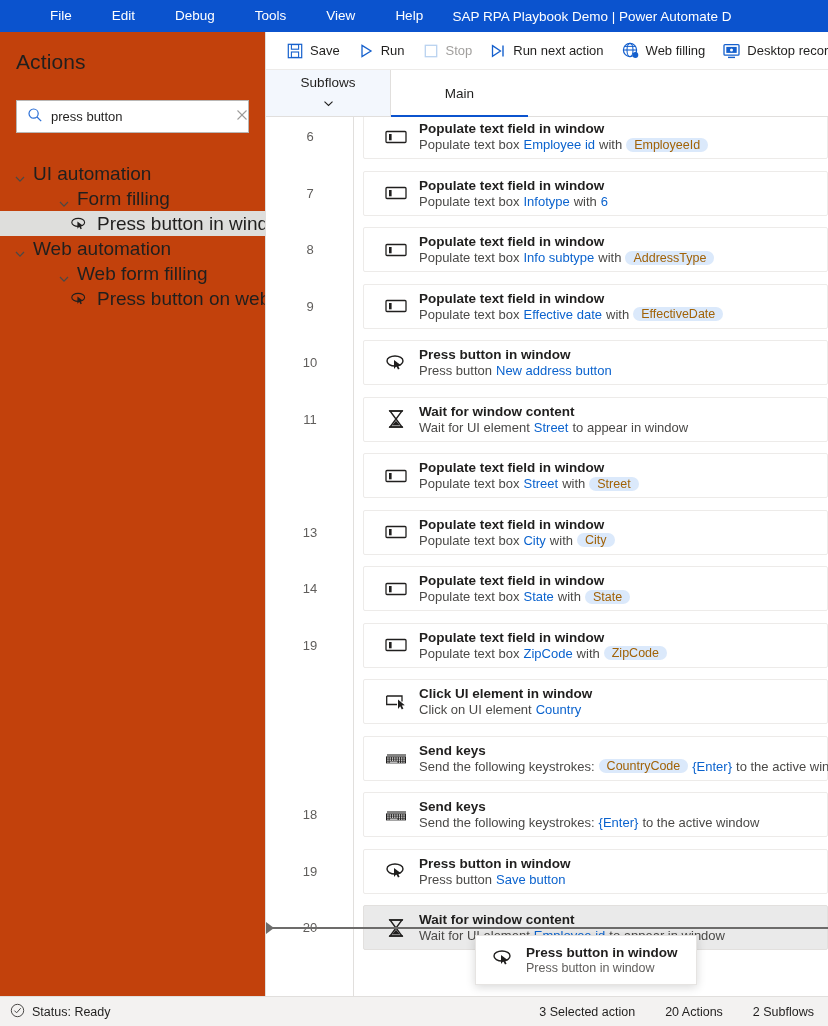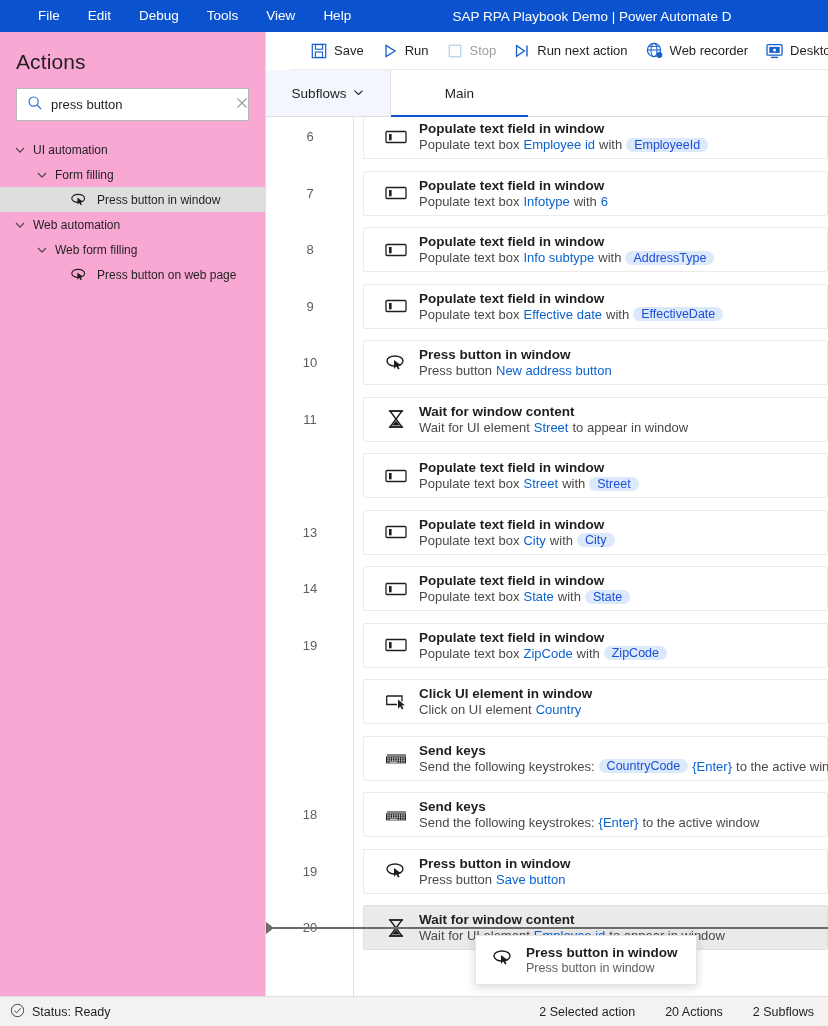--- a/index.html
+++ b/index.html
@@ -9,90 +9,91 @@
     background: #ffffff;
     overflow: hidden;
   }
   #app { position: relative; width: 828px; height: 1026px; display: flex; flex-direction: column; }
 
   
   .menubar {
     height: 32px; background: #0b53ce; display: flex; align-items: center;
     flex: 0 0 32px; position: relative;
   }
-  .menubar .items { display: flex; align-items: center; padding-left: 24px; gap: 0px; }
+  .menubar .items { display: flex; align-items: center; padding-left: 36px; gap: 12px; }
   .menu-item {
     color: #ffffff; font-size: 13.5px; padding: 0 14px; line-height: 32px;
     white-space: nowrap; cursor: default;
   }
   .win-title {
     position: absolute; left: 0; right: 0; top: 0; height: 32px;
     display: flex; align-items: center; justify-content: center;
     color: #ffffff; font-size: 13.5px; white-space: nowrap; pointer-events: none;
     padding-left: 356px;
   }
 
   
   .body { flex: 1 1 auto; display: flex; min-height: 0; }
 
   
   .actions-panel {
-    width: 266px; flex: 0 0 266px; background: #f9a8d4;
+    width: 266px; flex: 0 0 266px; background: #c2410c;
     border-right: 1px solid #e1dfdd; display: flex; flex-direction: column;
     min-height: 0;
+    gap: 12px;
   }
   .actions-title {
     font-size: 21px; color: #201f1e; padding: 18px 0 14px 16px; font-weight: 400;
     letter-spacing: .1px;
   }
   .search-wrap { padding: 0 16px 12px 16px; }
   .searchbox {
     height: 33px; background: #ffffff; border: 1px solid #b9b7b5;
     display: flex; align-items: center; gap: 8px; padding: 0 8px 0 10px;
   }
   .searchbox .mag { flex: 0 0 16px; }
   .search-input {
     flex: 1 1 auto; border: 0; outline: none; font-size: 13px; color: #201f1e;
     font-family: "Liberation Sans", sans-serif; background: transparent;
   }
   .clear-x { flex: 0 0 14px; cursor: pointer; opacity: .6; }
 
   .tree { flex: 1 1 auto; overflow: hidden; padding-top: 4px; }
   .tree-row {
-    display: flex; align-items: center; height: 25px; font-size: 12px;
+    display: flex; align-items: center; height: 25px; font-size: 19px;
     color: #201f1e; cursor: default; white-space: nowrap;
   }
   .tree-row.sel { background: #dededc; }
   .chev { width: 12px; height: 12px; flex: 0 0 12px; margin-right: 7px; }
   .lvl0 { padding-left: 14px; }
-  .lvl1 { padding-left: 36px; }
+  .lvl1 { padding-left: 58px; }
   .lvl2 { padding-left: 70px; }
   .leaf-icon { flex: 0 0 18px; margin-right: 9px; display: flex; align-items: center; }
 
   
   .workspace { flex: 1 1 auto; display: flex; flex-direction: column; min-width: 0; background: #ffffff; }
 
   .toolbar {
     height: 38px; flex: 0 0 38px; display: flex; align-items: center;
-    padding-left: 12px; gap: 0px; background: #ffffff; border-bottom: 1px solid #edebe9; margin-left: 24px;
+    padding-left: 12px; gap: 0px; background: #ffffff; border-bottom: 1px solid #edebe9;
   }
   .tb-btn {
     display: flex; align-items: center; gap: 7px; height: 30px; padding: 0 9px;
     font-size: 13px; color: #201f1e; cursor: default; white-space: nowrap;
   }
   .tb-btn.disabled { color: #a19f9d; }
   .tb-ico { flex: 0 0 16px; display: flex; align-items: center; justify-content: center; }
 
   .tabstrip { height: 47px; flex: 0 0 47px; display: flex; border-bottom: 1px solid #e1dfdd; }
   .tab {
     display: flex; align-items: center; justify-content: center; gap: 7px;
     font-size: 13.5px; color: #201f1e; cursor: default; position: relative;
     background: #ffffff;
   }
-  .tab-subflows { width: 125px; background: #f3f7fd; border-right: 1px solid #e1dfdd; }
+  .tab-subflows { width: 125px; background: #f3f7fd; border-right: 1px solid #e1dfdd; flex-direction: column; }
   .tab-main { width: 137px; }
   .tab-main::after {
     content: ""; position: absolute; left: 0; right: 0; bottom: -1px; height: 2.5px;
     background: #0b53ce;
   }
 
   
   .flow-area { flex: 1 1 auto; position: relative; display: flex; min-height: 0; overflow: hidden; }
   .gutter {
     width: 88px; flex: 0 0 88px; border-right: 1px solid #e1dfdd;
@@ -108,21 +109,21 @@
     background: #ffffff; border: 1px solid #edebe9; border-radius: 2px;
     display: flex; align-items: center; padding-left: 21px;
   }
   .card.selected { background: #eaeaea; border-color: #e2e0de; }
   .card-ico { flex: 0 0 22px; display: flex; align-items: center; justify-content: center; margin-right: 12px; }
   .card-text { display: flex; flex-direction: column; gap: 1px; min-width: 0; }
   .card-title { font-size: 13.5px; font-weight: bold; color: #201f1e; white-space: nowrap; }
   .card-sub { font-size: 13px; color: #4a4947; white-space: nowrap; display: flex; align-items: center; gap: 4px; }
   .lnk { color: #0b63ce; }
   .pill {
-    background: #dbe9fb; color: #1d4ed8; border-radius: 9px; padding: 0 8px;
+    background: #dbe9fb; color: #a16207; border-radius: 9px; padding: 0 8px;
     font-size: 12.5px; display: inline-block;
   }
 
   
   .insert-line {
     position: absolute; left: 0; right: 0; height: 2px; background: #6d6c6b;
     z-index: 30;
   }
   .insert-line::before {
     content: ""; position: absolute; left: 0; top: -5px;
@@ -276,21 +277,21 @@
           <div class="tb-btn">
             <span class="tb-ico">
               <svg width="17" height="17" viewBox="0 0 17 17">
                 <circle cx="8" cy="8" r="6.6" fill="none" stroke="#1560cd" stroke-width="1.2"></circle>
                 <ellipse cx="8" cy="8" rx="3" ry="6.6" fill="none" stroke="#1560cd" stroke-width="1.1"></ellipse>
                 <line x1="1.5" y1="8" x2="14.5" y2="8" stroke="#1560cd" stroke-width="1.1"></line>
                 <line x1="2.6" y1="4.4" x2="13.4" y2="4.4" stroke="#1560cd" stroke-width="1"></line>
                 <circle cx="13.4" cy="13" r="2.9" fill="#1560cd"></circle>
               </svg>
             </span>
-            <span>Web recorder</span>
+            <span>Web filling</span>
           </div>
           <div class="tb-btn">
             <span class="tb-ico">
               <svg width="17" height="16" viewBox="0 0 17 16">
                 <rect x="1" y="1.6" width="15" height="10.6" rx="1" fill="none" stroke="#1560cd" stroke-width="1.3"></rect>
                 <rect x="3.3" y="3.9" width="10.4" height="6" fill="#1560cd"></rect>
                 <circle cx="8.5" cy="6.9" r="1.5" fill="#ffffff"></circle>
                 <line x1="5" y1="14.4" x2="12" y2="14.4" stroke="#1560cd" stroke-width="1.4"></line>
               </svg>
             </span>
@@ -648,18 +649,18 @@
     <div class="status-left">
       <span>
         <svg width="15" height="15" viewBox="0 0 15 15">
             <circle cx="7.5" cy="7.5" r="6.2" fill="none" stroke="#4a4947" stroke-width="1"></circle>
             <polyline points="4.4,7.6 6.6,9.8 10.7,5.2" fill="none" stroke="#4a4947" stroke-width="1"></polyline>
           </svg>
       </span>
       <span>Status: Ready</span>
     </div>
     <div class="status-right">
-      <span>2 Selected action</span>
+      <span>3 Selected action</span>
       <span>20 Actions</span>
       <span>2 Subflows</span>
     </div>
   </div>
 </div>
 
 </body></html>

